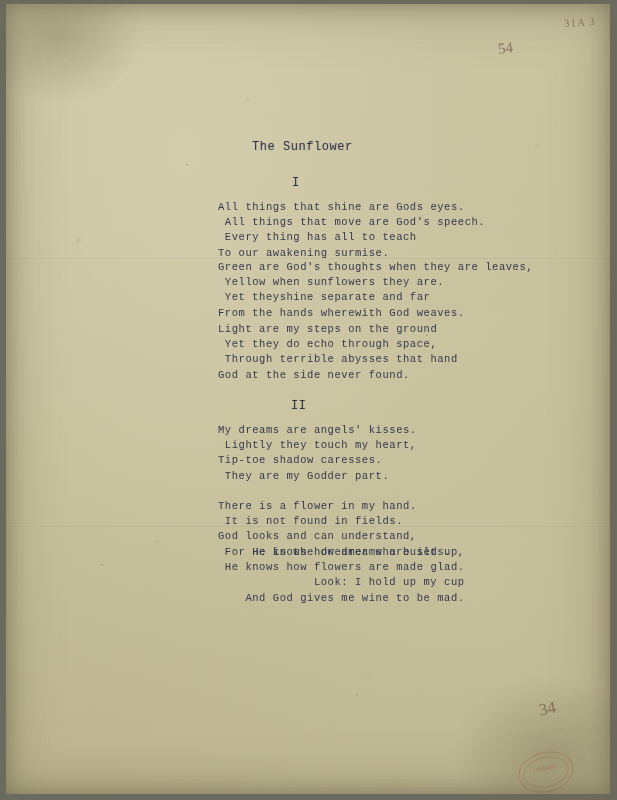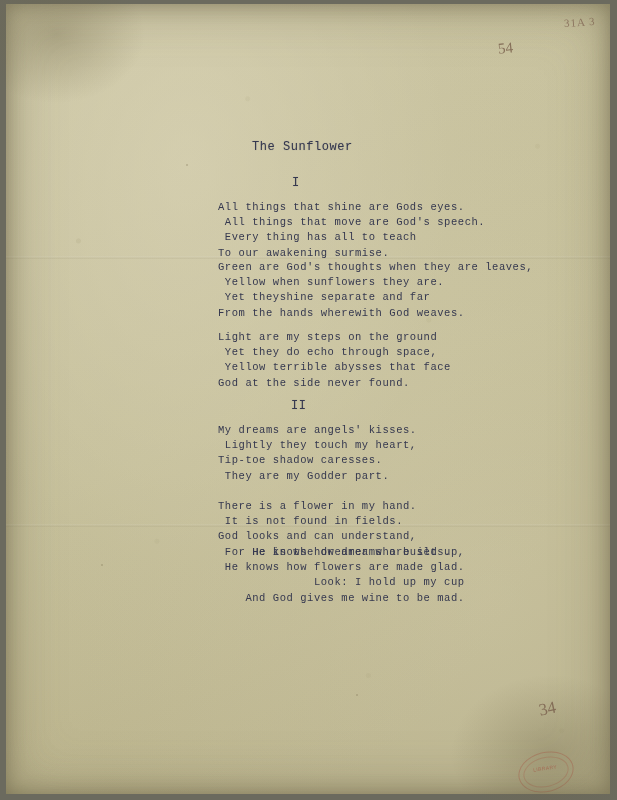--- a/index.html
+++ b/index.html
@@ -84,21 +84,21 @@
     text-shadow: 0 0 1px rgba(53,56,79,0.35);
   }
   .title {
     left: 246px;
     top: 136px;
   }
   .numeral-1 { left: 286px; top: 172px; }
   .numeral-2 { left: 285px; top: 395px; text-align: center; }
   .s1 { top: 196px; }
   .s2 { top: 256px; }
-  .s3 { top: 318px; margin-top: 8px; }
+  .s3 { top: 318px; }
   .s4 { top: 419px; }
   .s5 { top: 495px; }
   .s6 { top: 541px; text-align: right; }
 
   .line {
     white-space: pre;
     color: #35384f;
     font-size: 10.5px;
     line-height: 15.2px;
     letter-spacing: 0.55px;
@@ -220,21 +220,21 @@
     <div class="block s2">
       <div class="line">Green are God's thoughts when they are leaves,</div>
       <div class="line"> Yellow when sunflowers they are.</div>
       <div class="line"> Yet theyshine separate and far</div>
       <div class="line">From the hands wherewith God weaves.</div>
     </div>
 
     <div class="block s3">
       <div class="line">Light are my steps on the ground</div>
       <div class="line"> Yet they do echo through space,</div>
-      <div class="line"> Yellow terrible abysses that face</div>
+      <div class="line"> Through terrible abysses that hand</div>
       <div class="line">God at the side never found.</div>
     </div>
 
     <div class="typed numeral-2">II</div>
 
     <div class="block s4">
       <div class="line">My dreams are angels' kisses.</div>
       <div class="line"> Lightly they touch my heart,</div>
       <div class="line">Tip-toe shadow caresses.</div>
       <div class="line"> They are my Godder part.</div>

